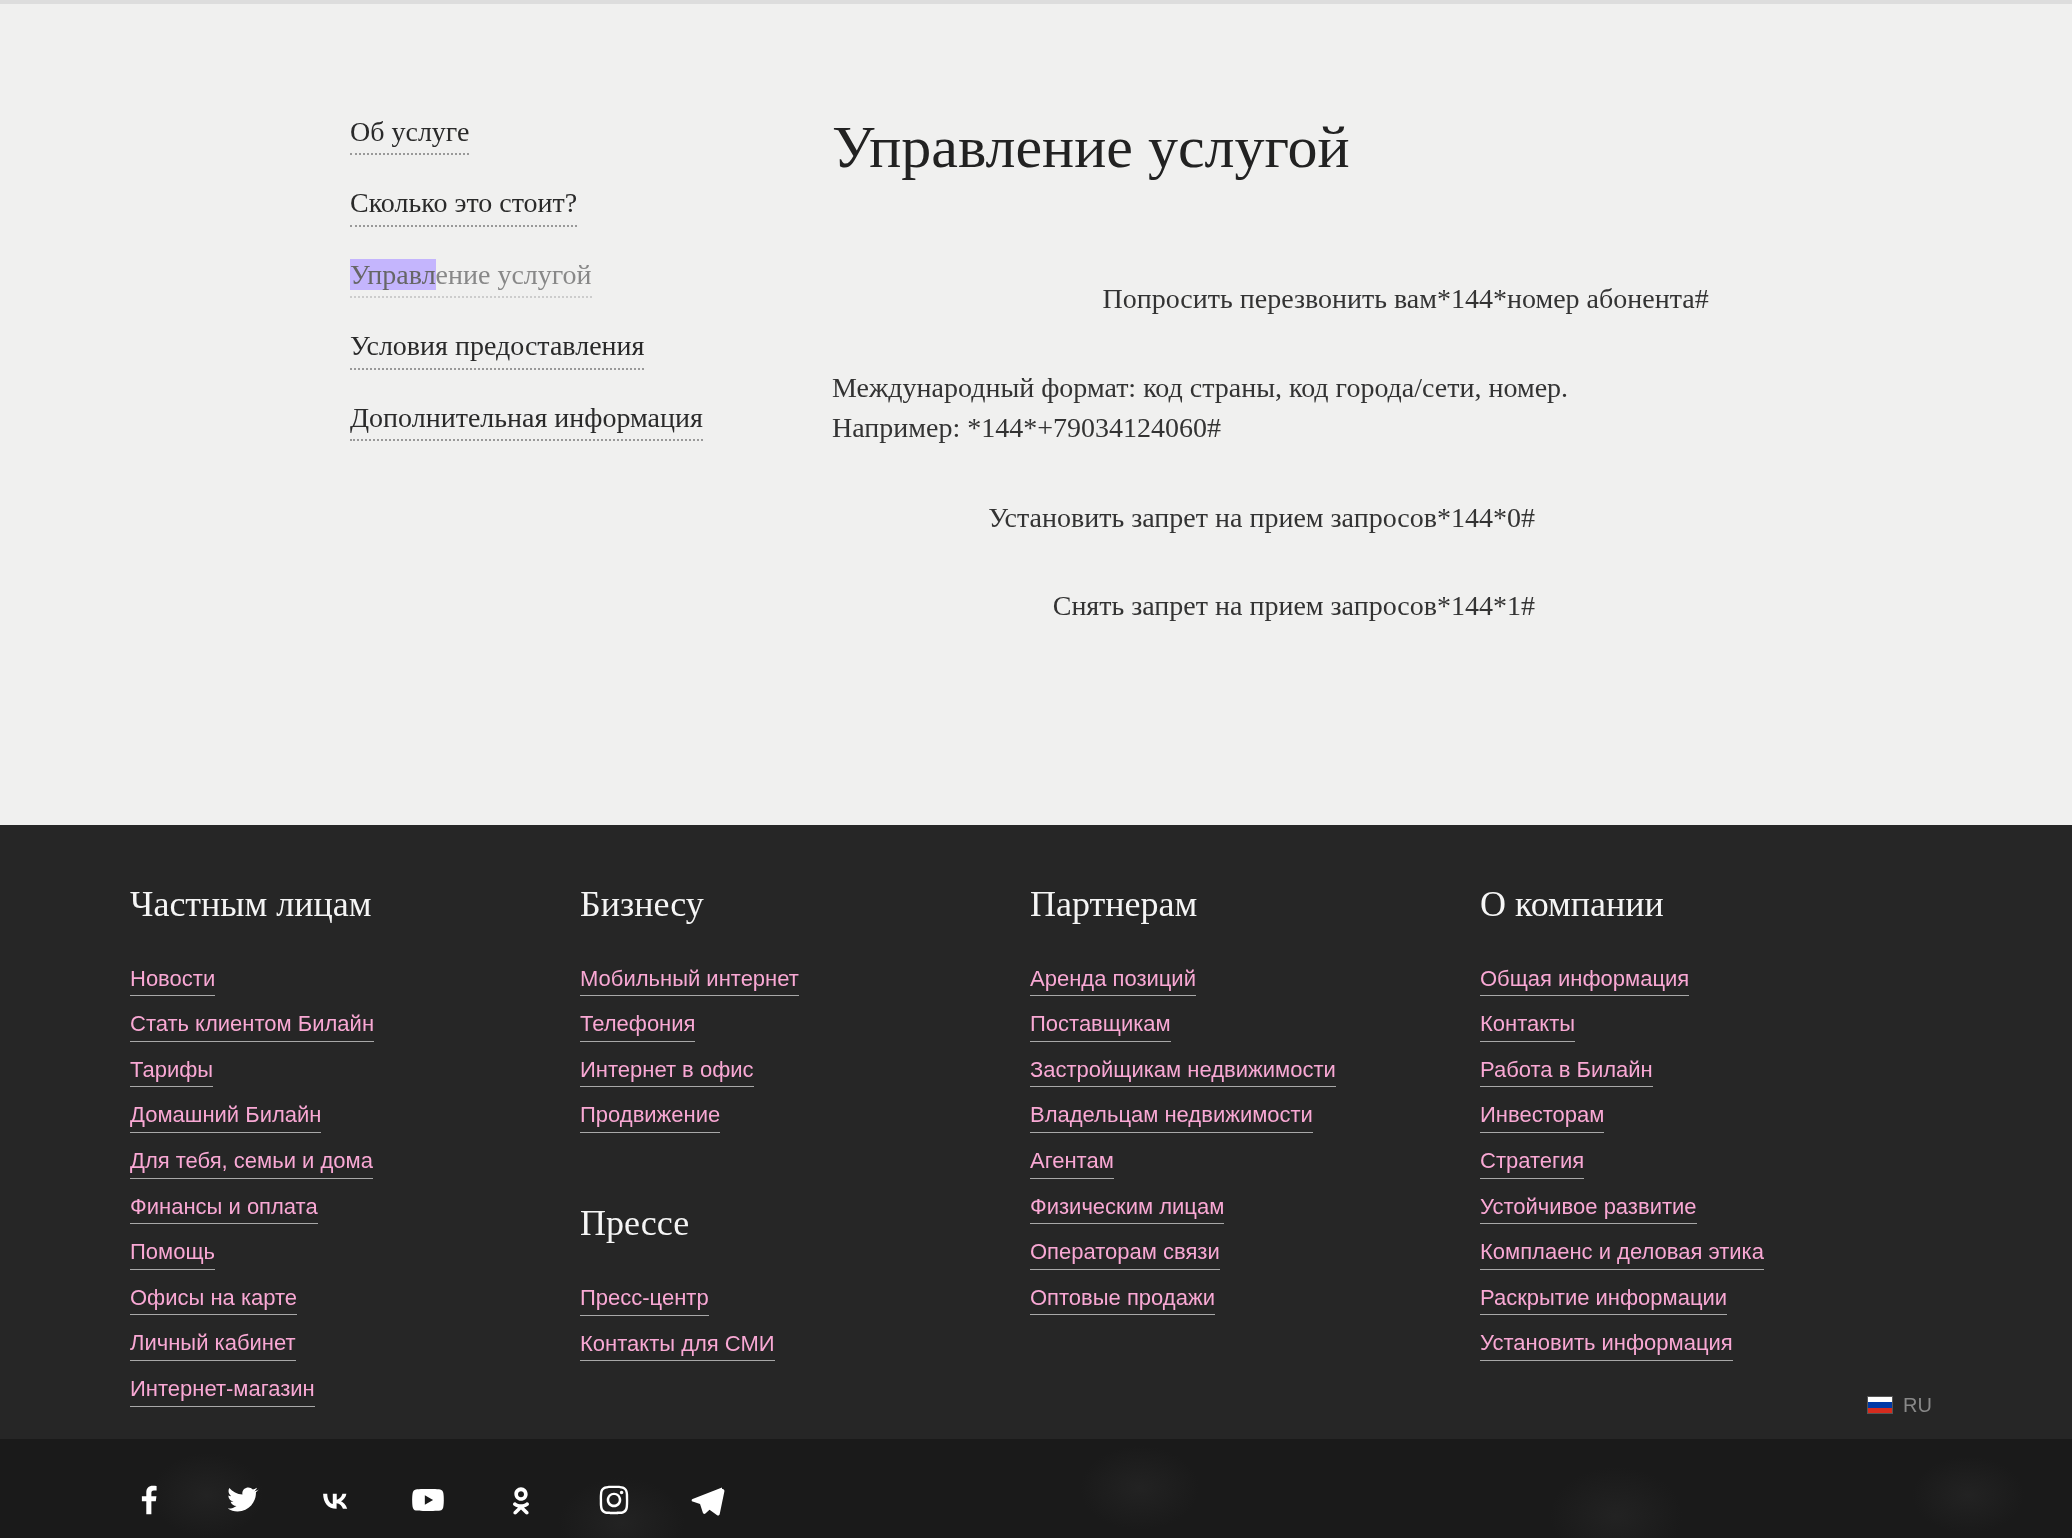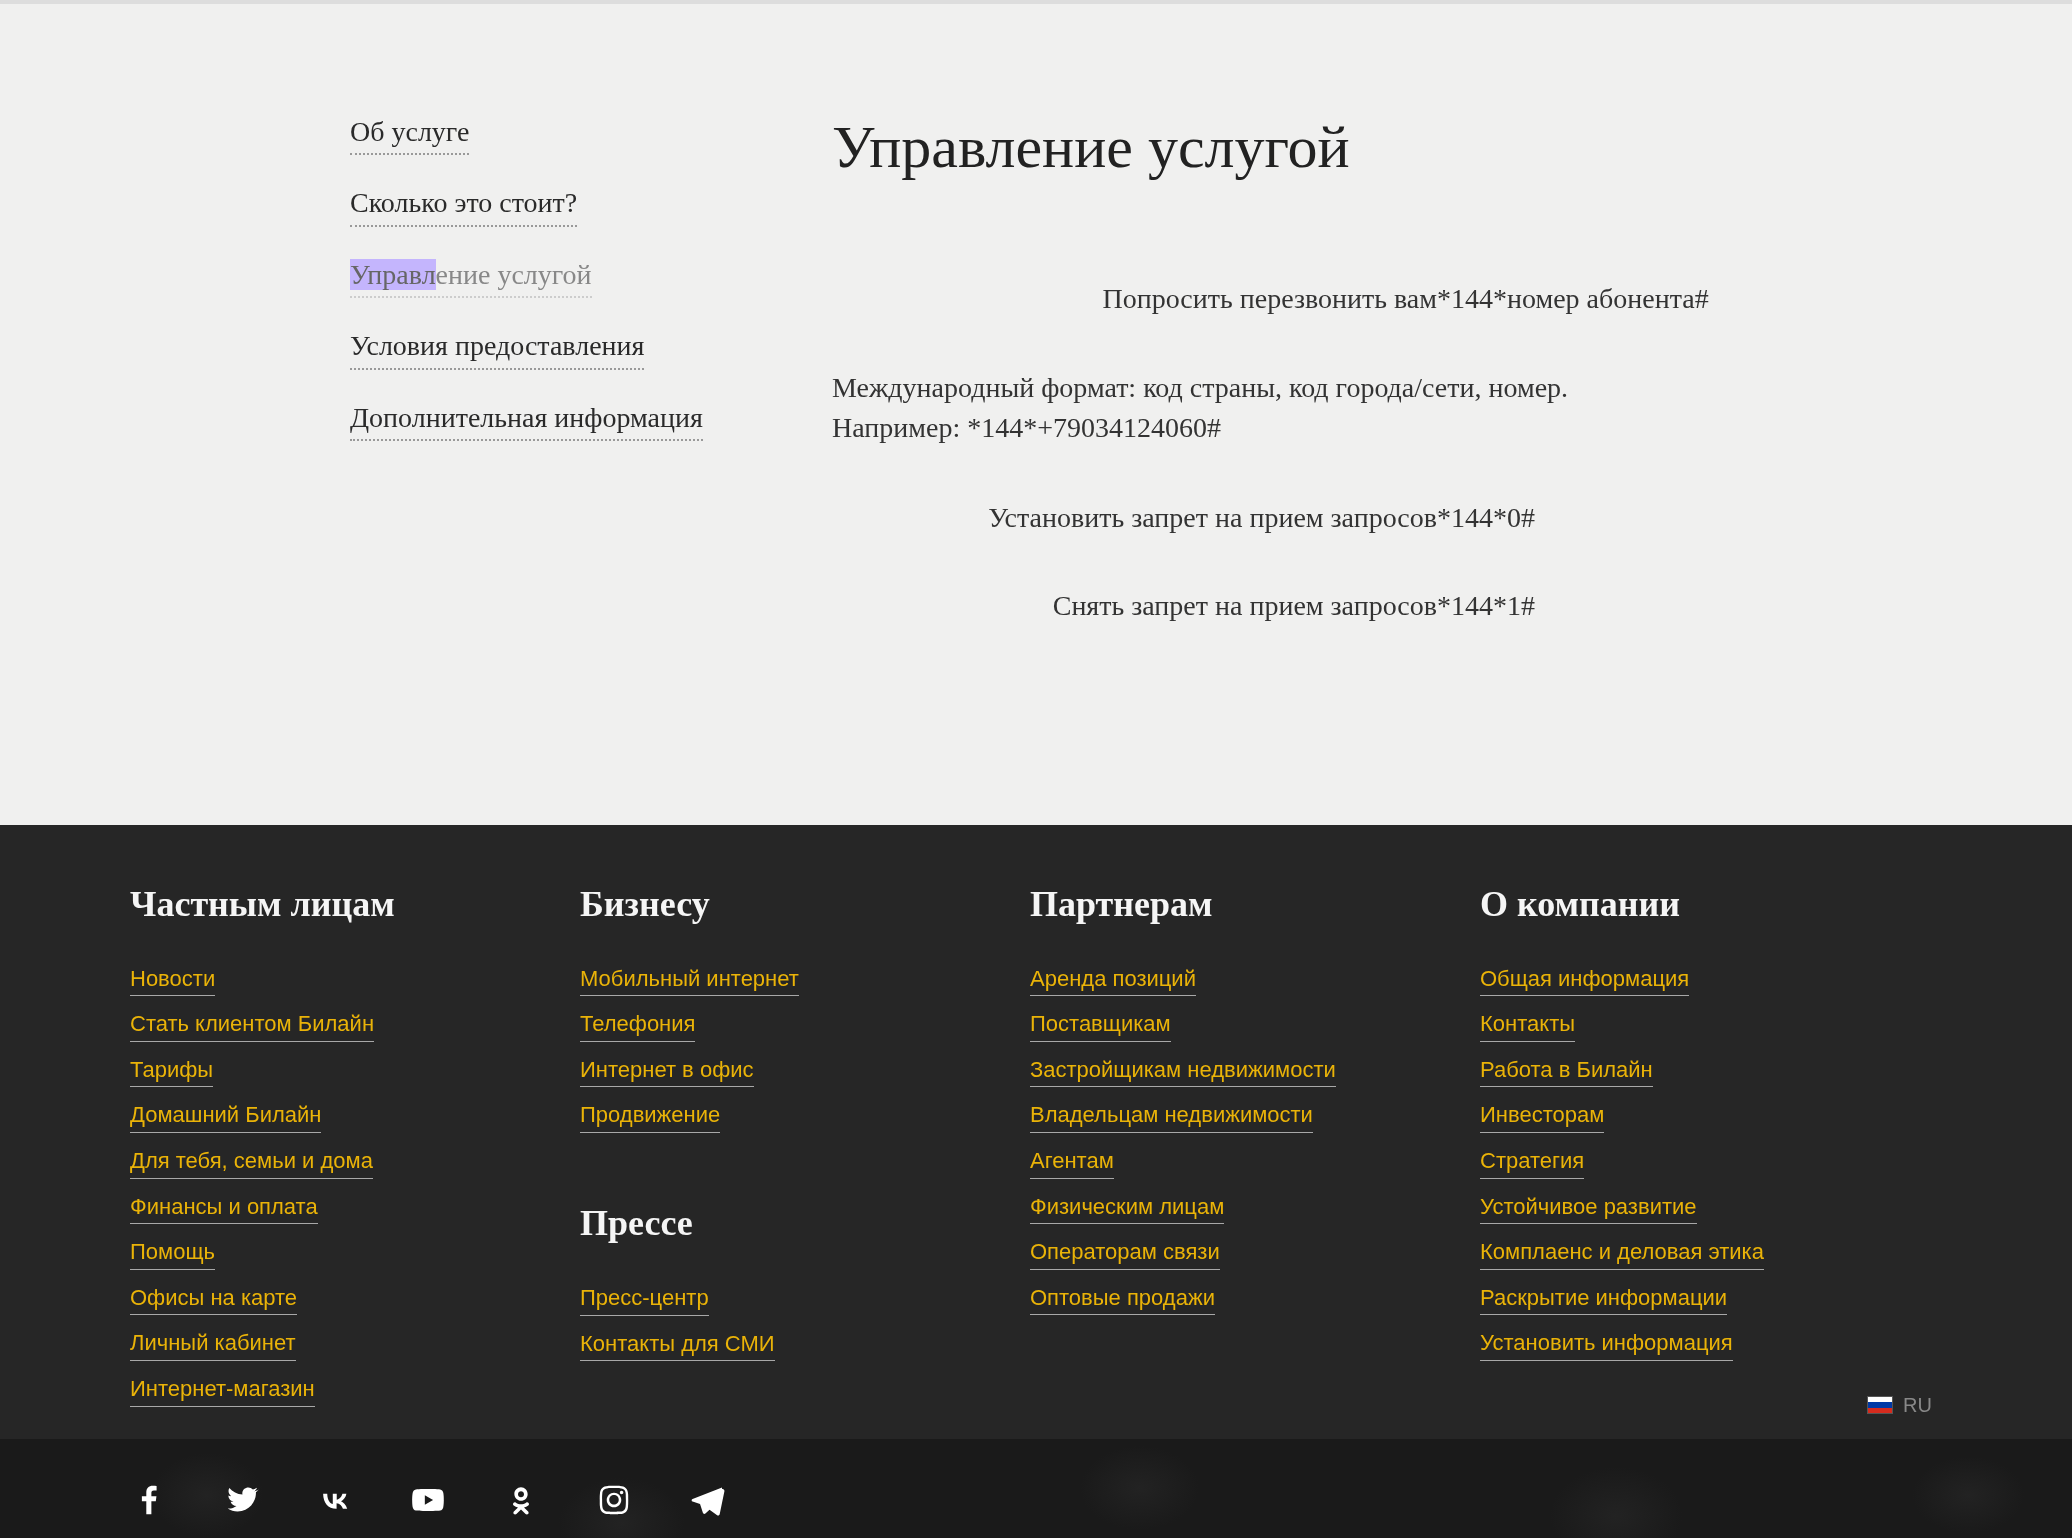--- a/index.html
+++ b/index.html
@@ -79,29 +79,29 @@
     gap: 0;
   }
   .footer-col { width: 450px; }
   .footer-col:nth-child(1){ width: 450px; }
   .footer-col:nth-child(2){ width: 450px; }
   .footer-col:nth-child(3){ width: 450px; }
   .footer-col:nth-child(4){ width: 450px; }
   .footer-heading {
     font-family: Georgia, 'Times New Roman', serif;
     font-size: 36px;
-    font-weight: bold;
+    font-weight: normal;
     color: #f5f5f5;
     margin-bottom: 40px;
   }
   .footer-heading.sub { margin-top: 55px; }
   .footer-link {
     display: inline-block;
     font-size: 22px;
-    color: #eab308;
+    color: #f9a8d4;
     text-decoration: none;
     border-bottom: 1px solid rgba(255,255,255,0.6);
     padding-bottom: 2px;
     margin-bottom: 14px;
     cursor: pointer;
     line-height: 1.3;
   }
   .footer-link-wrap { display:block; }
   .lang {
     position: absolute;

